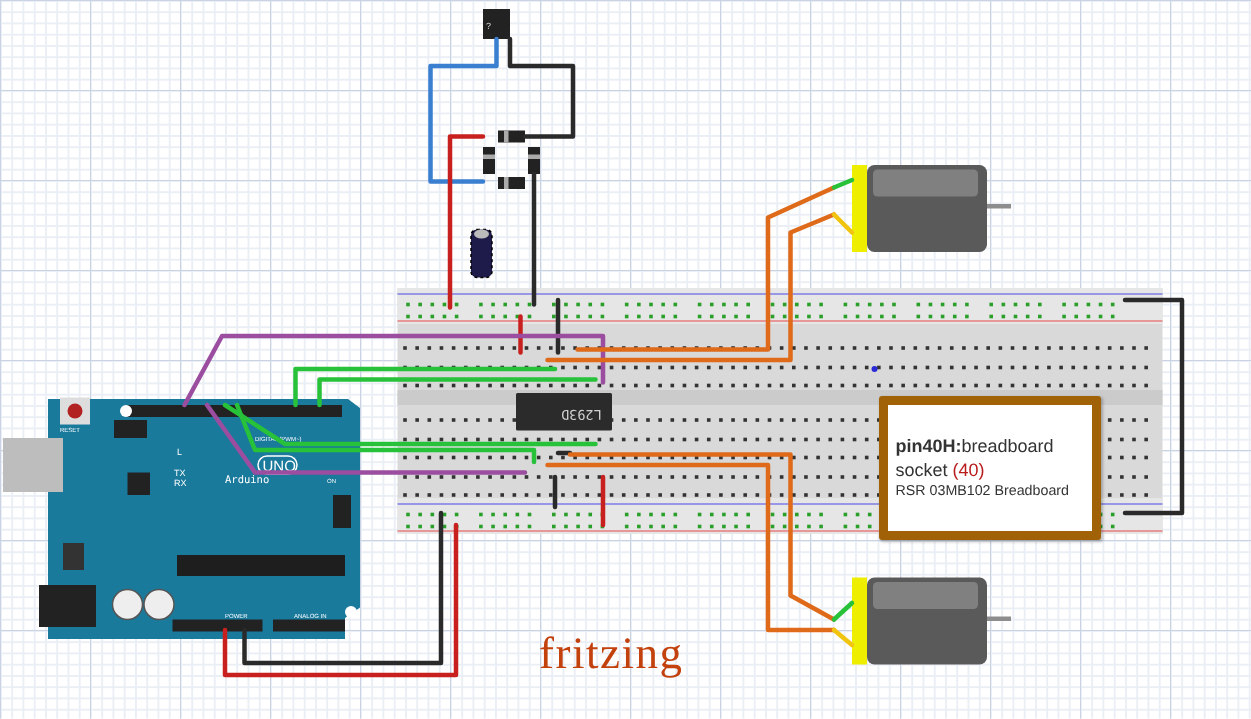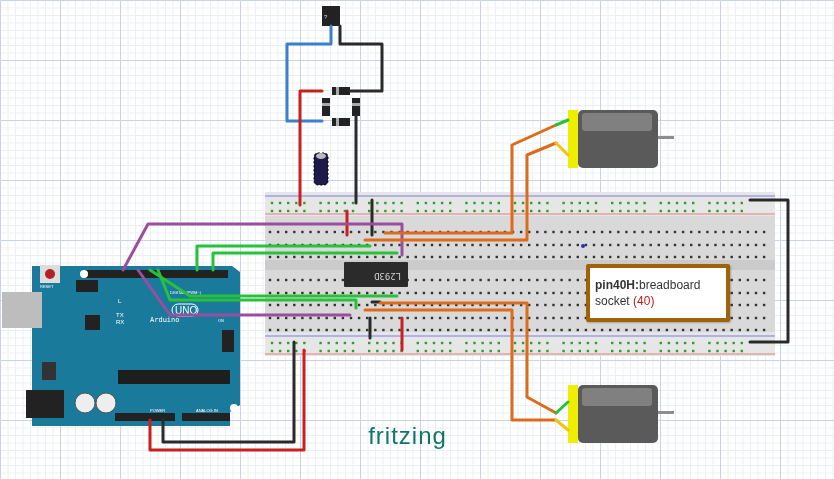--- a/index.html
+++ b/index.html
@@ -6,25 +6,25 @@
   body{width:834px;height:479px;overflow:hidden;position:relative;font-family:"Liberation Sans",sans-serif;
     background-color:#ffffff;
     background-image:
       linear-gradient(#c9d3e3 1px, transparent 1px),
       linear-gradient(90deg,#c9d3e3 1px, transparent 1px),
       linear-gradient(#eaeef5 1px, transparent 1px),
       linear-gradient(90deg,#eaeef5 1px, transparent 1px);
     background-size:60px 60px,60px 60px,7.5px 7.5px,7.5px 7.5px;
   }
   #canvas{position:absolute;left:0;top:0;}
-  .tooltip{position:absolute;left:586px;top:264px;width:126px;padding:9px 5px;background:#fff;border:4px solid #a16207;border-radius:2px;box-shadow:1px 1px 2px rgba(0,0,0,.25);font-size:12px;color:#333;line-height:16px;}
+  .tooltip{position:absolute;left:586px;top:264px;width:126px;padding:19px 5px;background:#fff;border:6px solid #a16207;border-radius:2px;box-shadow:1px 1px 2px rgba(0,0,0,.25);font-size:12px;color:#333;line-height:16px;}
   .tooltip .b{font-weight:bold;}
   .tooltip .g{color:#b91c1c;}
   .tooltip .small{font-size:9.5px;line-height:14px;}
-  .logo{position:absolute;left:345px;top:412px;width:125px;height:48px;display:flex;align-items:center;justify-content:center;font-family:Liberation Sans, sans-serif;font-size:24px;color:#0f766e;letter-spacing:1px;}
+  .logo{position:absolute;left:345px;top:412px;width:125px;height:48px;display:flex;align-items:center;justify-content:center;font-family:Liberation Serif, serif;font-size:30px;color:#c2410c;letter-spacing:1px;}
 </style>
 </head>
 <body>
 
 <svg id="canvas" width="834" height="479" viewBox="0 0 834 479" xmlns="http://www.w3.org/2000/svg">
 
   <g>
     <rect x="265" y="192" width="510" height="164" fill="#d9d9d9"></rect>
     <rect x="265" y="192" width="510" height="24" fill="#e6e6e6"></rect>
     <rect x="265" y="332" width="510" height="24" fill="#e6e6e6"></rect>
@@ -832,13 +832,14 @@
     </g>
 
   <circle cx="583" cy="246" r="2" fill="#2a2ad6"></circle>
 </svg>
 
 <div class="logo">fritzing</div>
 
 <div class="tooltip">
   <div><span class="b">pin40H:</span><span>breadboard</span></div>
   <div><span>socket</span> <span class="g">(40)</span></div>
+  <div class="small">RSR 03MB102 Breadboard</div>
 </div>
 
 </body></html>

